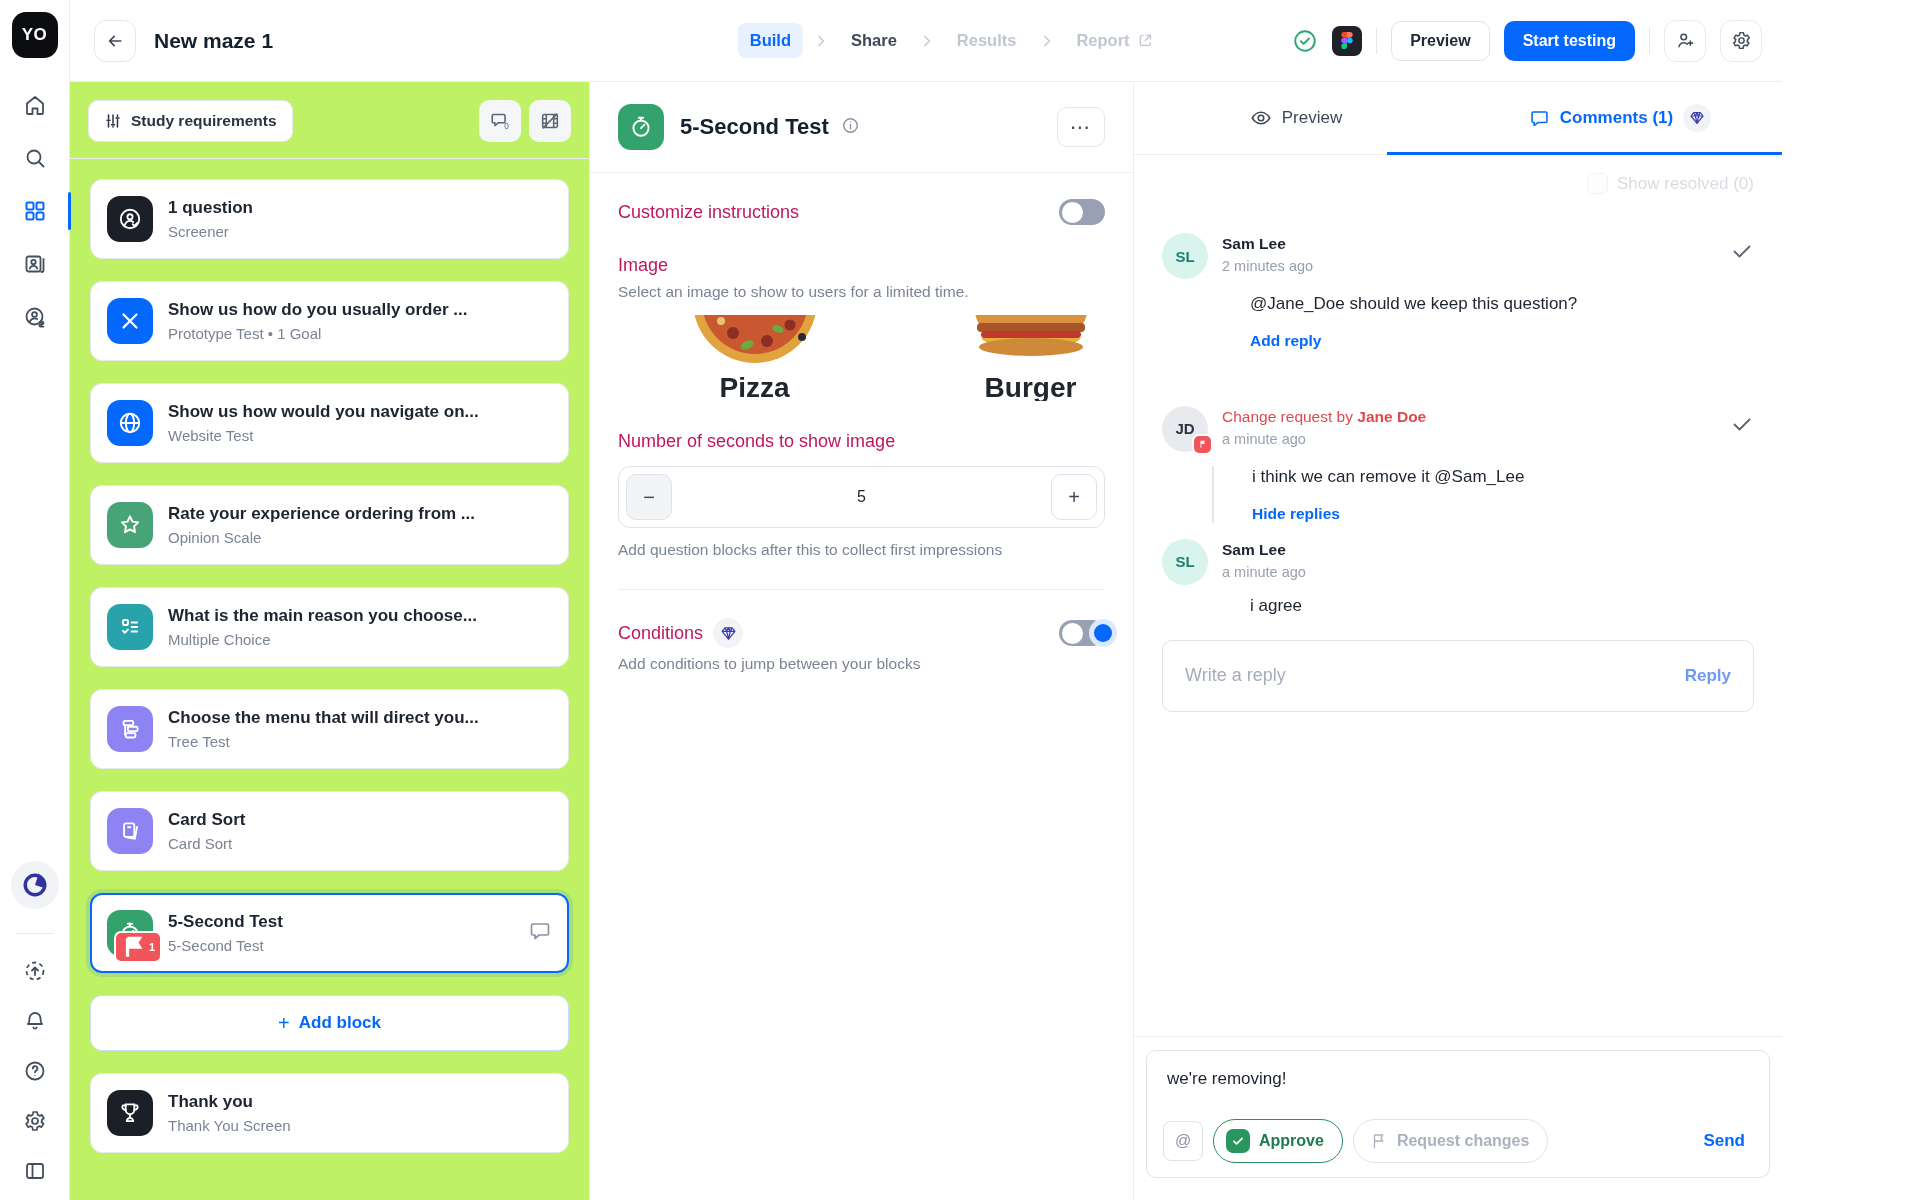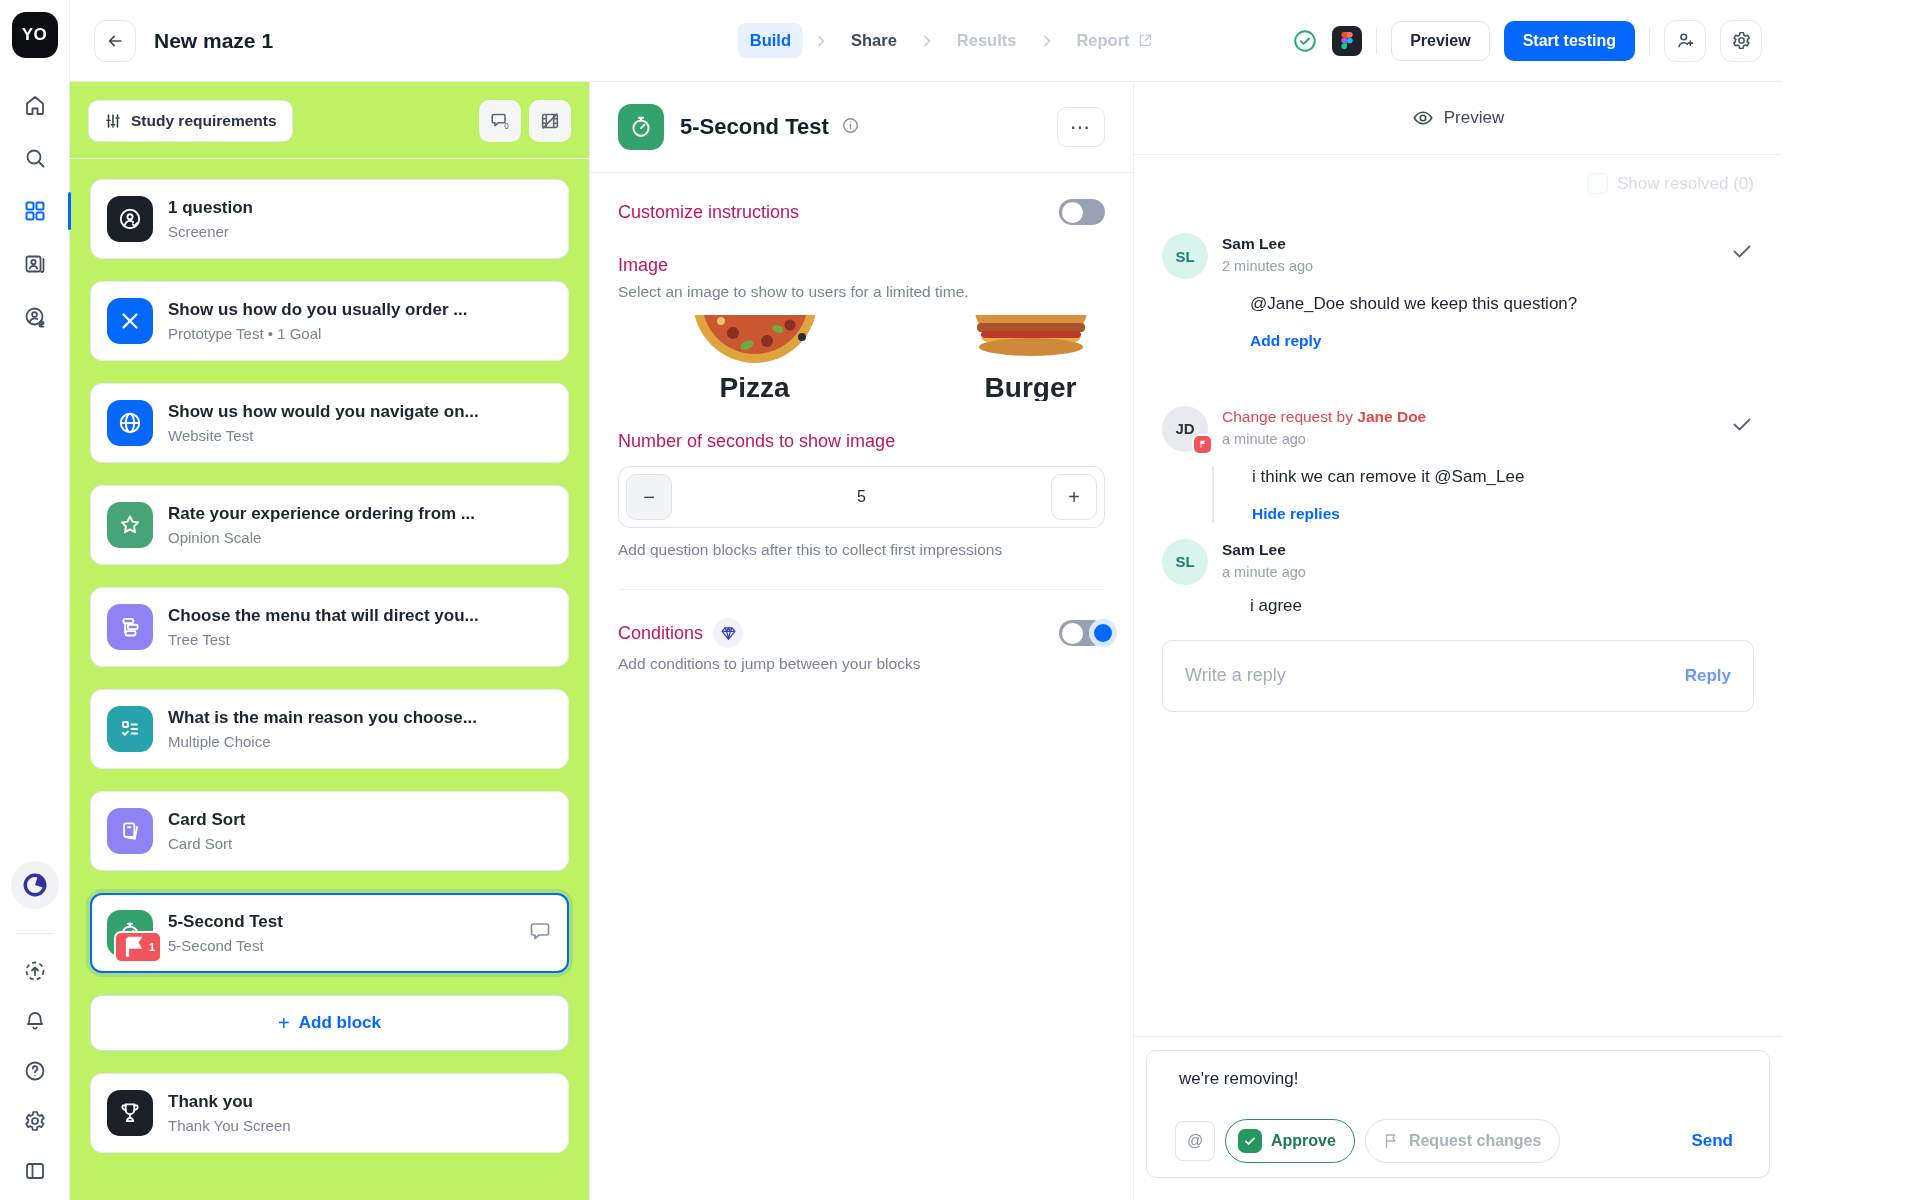--- a/index.html
+++ b/index.html
@@ -115,21 +115,21 @@
   .c-body { font-size:17px; color:#1d2530; line-height:1.35; }
   .c-body b { font-weight:normal; }
   .c-action { margin-top:16px; font-size:15.5px; font-weight:bold; color:#0568fd; cursor:pointer; }
   .reply-comment { margin-top:16px; }
   .reply-box { margin:22px 0 0; border:1px solid #e0e4ea; border-radius:10px; height:72px; display:flex; align-items:center; padding:0 22px; }
   .reply-box input { border:0; outline:0; flex:1; font-size:18px; color:#1d2530; font-family:inherit; background:transparent; }
   .reply-box input::placeholder { color:#a5adba; }
   .reply-btn { font-size:17px; font-weight:bold; color:#6e99f4; cursor:pointer; }
 
   .composer-wrap { position:absolute; left:0; right:0; bottom:0; border-top:1px solid #eceef2; background:#fff; padding:13px 12px 22px; }
-  .composer { border:1px solid #dfe3e8; border-radius:10px; padding:18px 28px 14px; }
+  .composer { border:1px solid #dfe3e8; border-radius:10px; padding:18px 16px 14px; }
   .composer-text { font-size:17px; color:#1c2430; padding-left:4px; }
   .composer-row { margin-top:30px; display:flex; align-items:center; gap:10px; }
   .at-btn { width:40px; height:40px; border:1px solid #dfe3e8; border-radius:8px; display:flex; align-items:center; justify-content:center; color:#8a93a3; font-size:16px; cursor:pointer; background:#fff; }
   .pill { height:44px; border-radius:22px; display:flex; align-items:center; gap:9px; padding:0 18px 0 12px; font-size:16px; font-weight:600; cursor:pointer; background:#fff; }
   .pill.approve { border:1.5px solid #2c8f63; color:#1f7a50; }
   .ap-check { width:24px; height:24px; border-radius:7px; background:#27965f; display:flex; align-items:center; justify-content:center; color:#fff; }
   .pill.request { border:1.5px solid #dfe3e8; color:#aab2bd; padding-left:16px; }
   .send-btn { margin-left:auto; font-size:17px; font-weight:bold; color:#0568fd; cursor:pointer; padding-right:8px; }
 </style>
 </head>
@@ -367,45 +367,45 @@
                   <path d="m12 4 2.3 4.9 5.2.7-3.8 3.7.9 5.3L12 16l-4.6 2.6.9-5.3L4.5 9.6l5.2-.7z" stroke-linejoin="round"></path>
                 </svg>
             </div>
             <div class="btxt">
               <div class="btitle">Rate your experience ordering from ...</div>
               <div class="bsub">Opinion Scale</div>
             </div>
           </div>
 
           <div class="bcard">
+            <div class="bicon" style="background:#29a3ab">
+              <svg viewBox="0 0 24 24" fill="none" stroke="#fff" stroke-width="1.8">
+                  <rect x="5.5" y="5.5" width="4.6" height="4.6" rx="1.2"></rect>
+                  <path d="M13.5 7.8h5M13.5 12h5M13.5 16.2h5" stroke-linecap="round"></path>
+                  <path d="m5.5 15.6 1.7 1.7 2.9-2.9" stroke-linecap="round" stroke-linejoin="round"></path>
+                </svg>
+            </div>
+            <div class="btxt">
+              <div class="btitle">What is the main reason you choose...</div>
+              <div class="bsub">Multiple Choice</div>
+            </div>
+          </div>
+
+          <div class="bcard">
             <div class="bicon" style="background:#8d83f3">
               <svg viewBox="0 0 24 24" fill="none" stroke="#fff" stroke-width="1.8">
                   <rect x="6" y="4.5" width="9" height="4" rx="1.4"></rect>
                   <rect x="10" y="10" width="9" height="4" rx="1.4"></rect>
                   <rect x="8" y="15.8" width="9" height="4" rx="1.4"></rect>
                   <path d="M7.5 8.5v9.3"></path>
                 </svg>
             </div>
             <div class="btxt">
               <div class="btitle">Choose the menu that will direct you...</div>
               <div class="bsub">Tree Test</div>
-            </div>
-          </div>
-
-          <div class="bcard">
-            <div class="bicon" style="background:#29a3ab">
-              <svg viewBox="0 0 24 24" fill="none" stroke="#fff" stroke-width="1.8">
-                  <rect x="5.5" y="5.5" width="4.6" height="4.6" rx="1.2"></rect>
-                  <path d="M13.5 7.8h5M13.5 12h5M13.5 16.2h5" stroke-linecap="round"></path>
-                  <path d="m5.5 15.6 1.7 1.7 2.9-2.9" stroke-linecap="round" stroke-linejoin="round"></path>
-                </svg>
-            </div>
-            <div class="btxt">
-              <div class="btitle">What is the main reason you choose...</div>
-              <div class="bsub">Multiple Choice</div>
             </div>
           </div>
 
           <div class="bcard">
             <div class="bicon" style="background:#8d83f3">
               <svg viewBox="0 0 24 24" fill="none" stroke="#fff" stroke-width="1.7">
                   <rect x="6.5" y="5" width="9.5" height="12.5" rx="2"></rect>
                   <path d="M9.5 8.5h3.5"></path>
                   <path d="M18.5 8.2l-2 11-6.8-1.2" stroke-linecap="round"></path>
                 </svg>
@@ -557,20 +557,32 @@
       </section>
 
       <section class="rpanel">
         <div class="rtabs">
           <div class="rtab">
             <svg width="22" height="22" viewBox="0 0 24 24" fill="none" stroke="currentColor" stroke-width="1.7">
                 <path d="M2.5 12S6 5.8 12 5.8 21.5 12 21.5 12 18 18.2 12 18.2 2.5 12 2.5 12z"></path>
                 <circle cx="12" cy="12" r="3"></circle>
               </svg>
             <span>Preview</span>
+          </div>
+          <div class="rtab active">
+            <svg width="21" height="21" viewBox="0 0 24 24" fill="none" stroke="currentColor" stroke-width="1.8">
+                <path d="M5 4.5h14A1.5 1.5 0 0 1 20.5 6v9a1.5 1.5 0 0 1-1.5 1.5h-8.5L6 20v-3.5H5A1.5 1.5 0 0 1 3.5 15V6A1.5 1.5 0 0 1 5 4.5z" stroke-linejoin="round"></path>
+              </svg>
+            <span>Comments (1)</span>
+            <span class="gem-chip" style="width:28px;height:28px">
+              <svg width="16" height="16" viewBox="0 0 24 24" fill="none" stroke="currentColor" stroke-width="1.8">
+                  <path d="M7 4h10l4 5-9 11L3 9z" stroke-linejoin="round"></path>
+                  <path d="M3 9h18M9.5 9 12 19.5 14.5 9M7 4l2.5 5L12 4l2.5 5L17 4" stroke-linejoin="round"></path>
+                </svg>
+            </span>
           </div>
         </div>
 
         <div class="rbody">
           <div class="show-resolved">
             <span class="sr-box"></span>
             <span class="sr-label">Show resolved (0)</span>
           </div>
 
           <div class="comment" style="margin-top:62px;">

